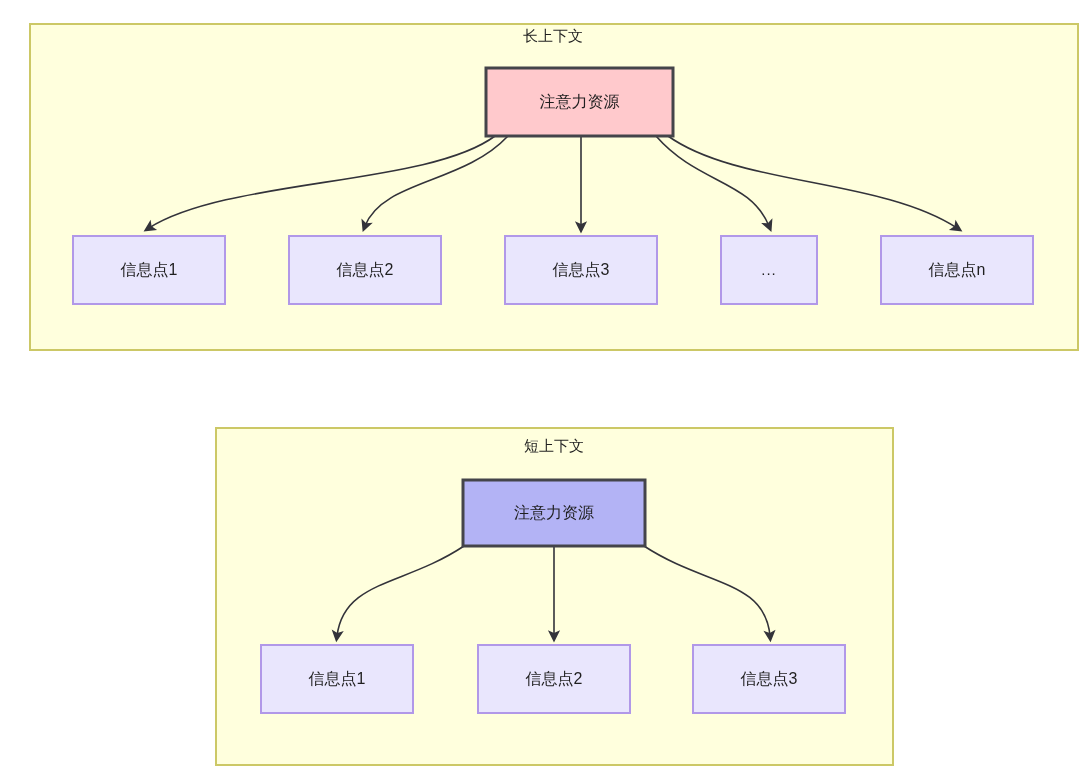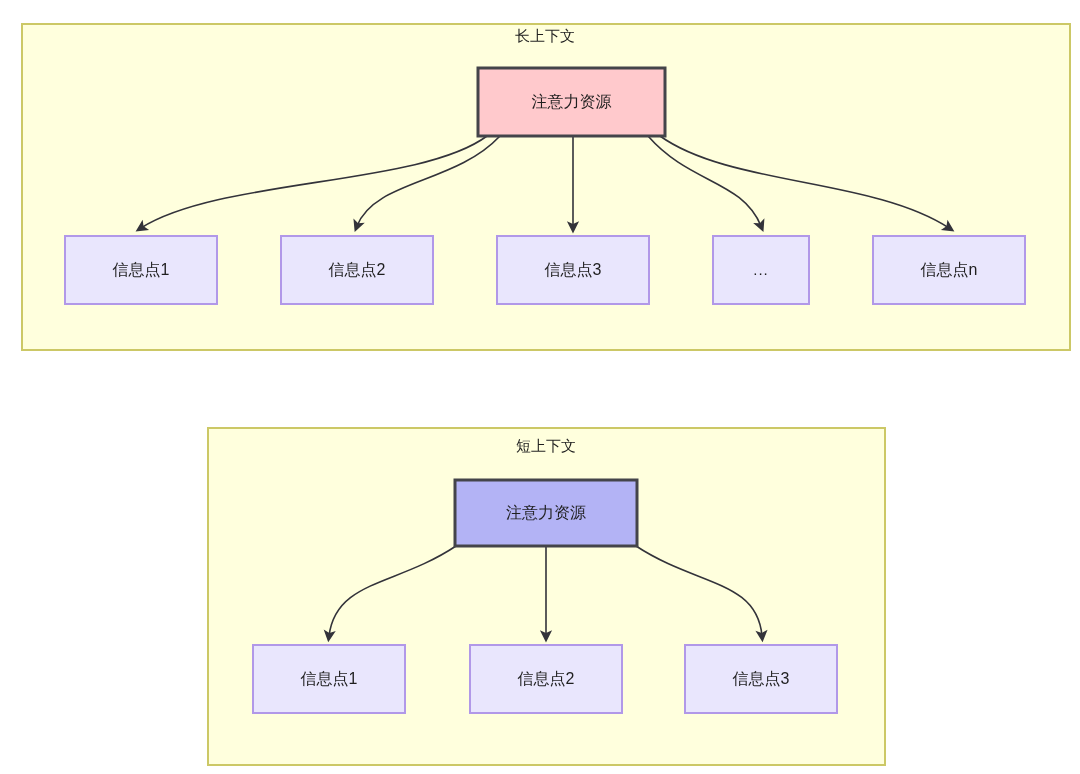--- a/index.html
+++ b/index.html
@@ -9,21 +9,21 @@
   }
   body {
     width: 1080px;
     height: 774px;
     position: relative;
     font-family: "Liberation Sans", "DejaVu Sans", sans-serif;
     overflow: hidden;
   }
   #diagram-root {
     position: absolute;
-    left: 0;
+    left: 8px;
     top: 0;
     width: 915px;
     height: 774px;
   }
   svg.canvas {
     position: absolute;
     left: 0;
     top: 0;
     width: 1080px;
     height: 774px;

